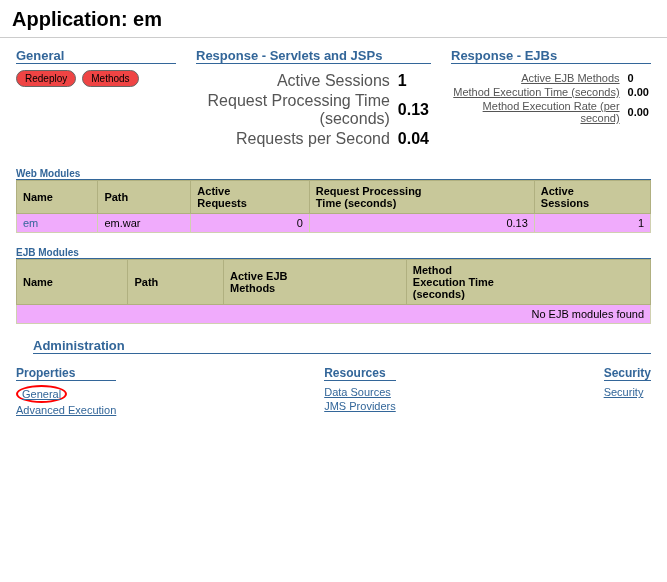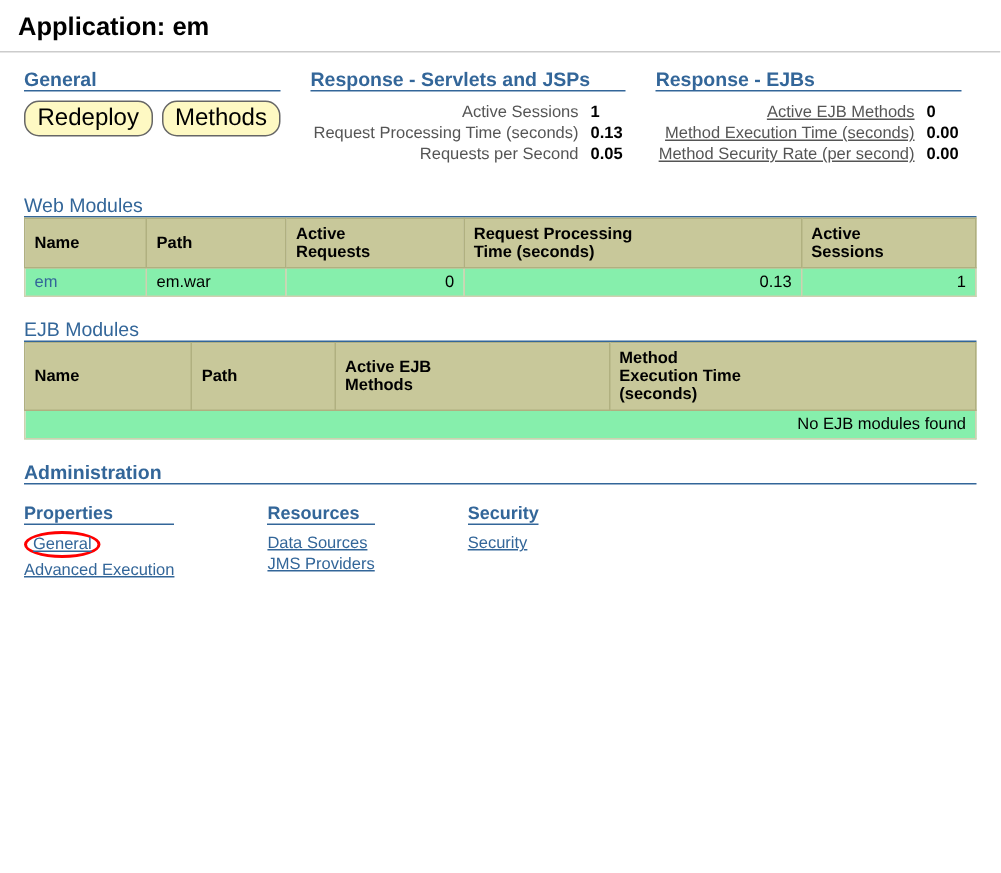--- a/index.html
+++ b/index.html
@@ -10,21 +10,21 @@
       color: #000;
       width: 667px;
       min-height: 582px;
     }
     .page-header {
       background: #fff;
       padding: 8px 12px 6px 12px;
       border-bottom: 1px solid #ccc;
     }
     .page-header h1 {
-      font-size: 17px;
+      font-size: 20px;
       font-weight: bold;
       color: #000;
     }
     .main-content {
       padding: 10px 16px;
     }
 
     
     .top-sections {
       display: flex;
@@ -44,23 +44,23 @@
       border-bottom: 1px solid #336699;
       margin-bottom: 6px;
     }
     .btn-row {
       display: flex;
       gap: 6px;
       margin-bottom: 6px;
     }
     .btn {
       border: 1px solid #666;
-      background: #fef9c3;
+      background: #ef4444;
       padding: 2px 8px;
-      font-size: 16px;
+      font-size: 10px;
       border-radius: 10px;
       cursor: pointer;
       color: #000;
     }
     .general-table {
       font-size: 11px;
     }
     .general-table tr td:first-child {
       text-align: right;
       padding-right: 4px;
@@ -73,21 +73,21 @@
     }
     .general-table a {
       color: #336699;
       text-decoration: none;
     }
 
     .section-response {
       min-width: 200px;
     }
     .response-table {
-      font-size: 11px;
+      font-size: 16px;
       width: 100%;
     }
     .response-table tr td:first-child {
       text-align: right;
       padding-right: 6px;
       color: #555;
     }
     .response-table tr td:last-child {
       font-weight: bold;
       text-align: left;
@@ -108,22 +108,22 @@
     }
     .ejb-stats-table tr td:last-child {
       font-weight: bold;
     }
 
     
     .modules-section {
       margin-bottom: 14px;
     }
     .modules-section h2 {
-      font-size: 13px;
-      font-weight: normal;
+      font-size: 10px;
+      font-weight: bold;
       color: #336699;
       border-bottom: 1px solid #336699;
       margin-bottom: 0;
     }
     .data-table {
       width: 100%;
       border-collapse: collapse;
       font-size: 11px;
     }
     .data-table thead tr {
@@ -134,21 +134,21 @@
       text-align: left;
       font-weight: bold;
       color: #000;
       border: 1px solid #b0b080;
       white-space: nowrap;
     }
     .data-table thead tr th.left-align {
       text-align: left;
     }
     .data-table tbody tr {
-      background: #86efac;
+      background: #f0abfc;
     }
     .data-table tbody tr td {
       padding: 3px 6px;
       border: 1px solid #d0d0b0;
       text-align: right;
       vertical-align: top;
     }
     .data-table tbody tr td.left-align {
       text-align: left;
     }
@@ -160,25 +160,27 @@
       text-align: center;
     }
 
     
     .admin-section h2 {
       font-size: 13px;
       font-weight: bold;
       color: #336699;
       border-bottom: 1px solid #336699;
       margin-bottom: 8px;
+      margin-left: 17px;
     }
     .admin-columns {
       display: flex;
       gap: 62px;
       padding-top: 4px;
+      justify-content: space-between;
     }
     .admin-col h3 {
       font-size: 12px;
       font-weight: bold;
       color: #336699;
       border-bottom: 1px solid #336699;
       margin-bottom: 4px;
     }
     .admin-col ul {
       list-style: none;
@@ -226,40 +228,40 @@
           <tr>
             <td>Active Sessions</td>
             <td>1</td>
           </tr>
           <tr>
             <td>Request Processing Time (seconds)</td>
             <td>0.13</td>
           </tr>
           <tr>
             <td>Requests per Second</td>
-            <td>0.05</td>
+            <td>0.04</td>
           </tr>
         </tbody>
       </table>
     </div>
 
     <div class="section-response-ejb">
       <h2>Response - EJBs</h2>
       <table class="ejb-stats-table">
         <tbody>
           <tr>
             <td>Active EJB Methods</td>
             <td>0</td>
           </tr>
           <tr>
             <td>Method Execution Time (seconds)</td>
             <td>0.00</td>
           </tr>
           <tr>
-            <td>Method Security Rate (per second)</td>
+            <td>Method Execution Rate (per second)</td>
             <td>0.00</td>
           </tr>
         </tbody>
       </table>
     </div>
 
   </div>
 
   <div class="modules-section">
     <h2>Web Modules</h2>

